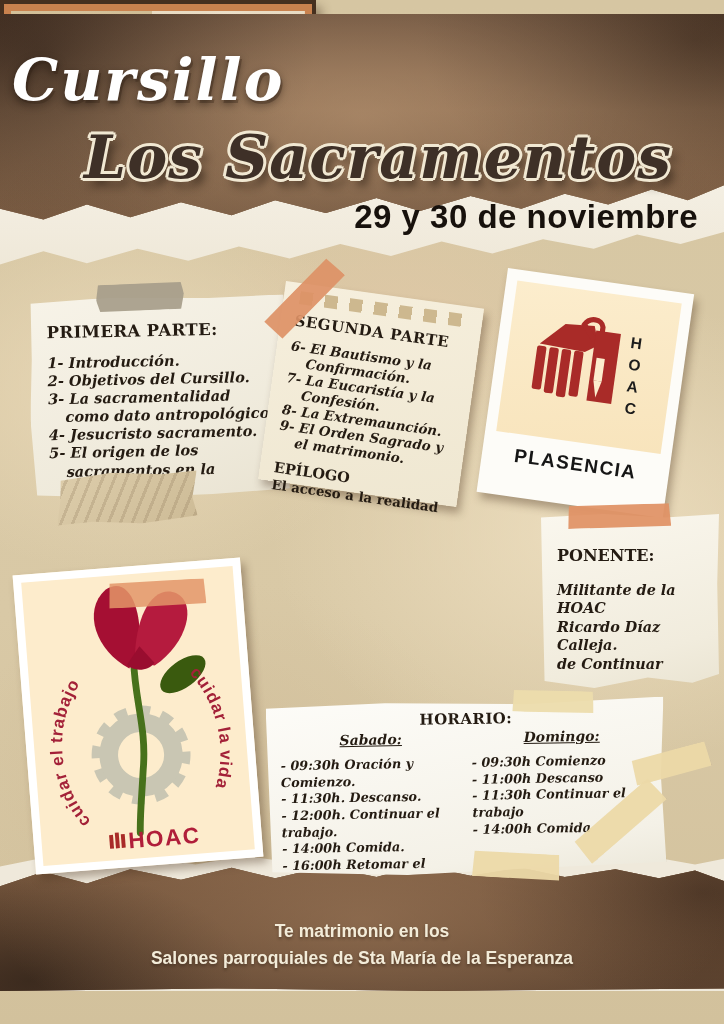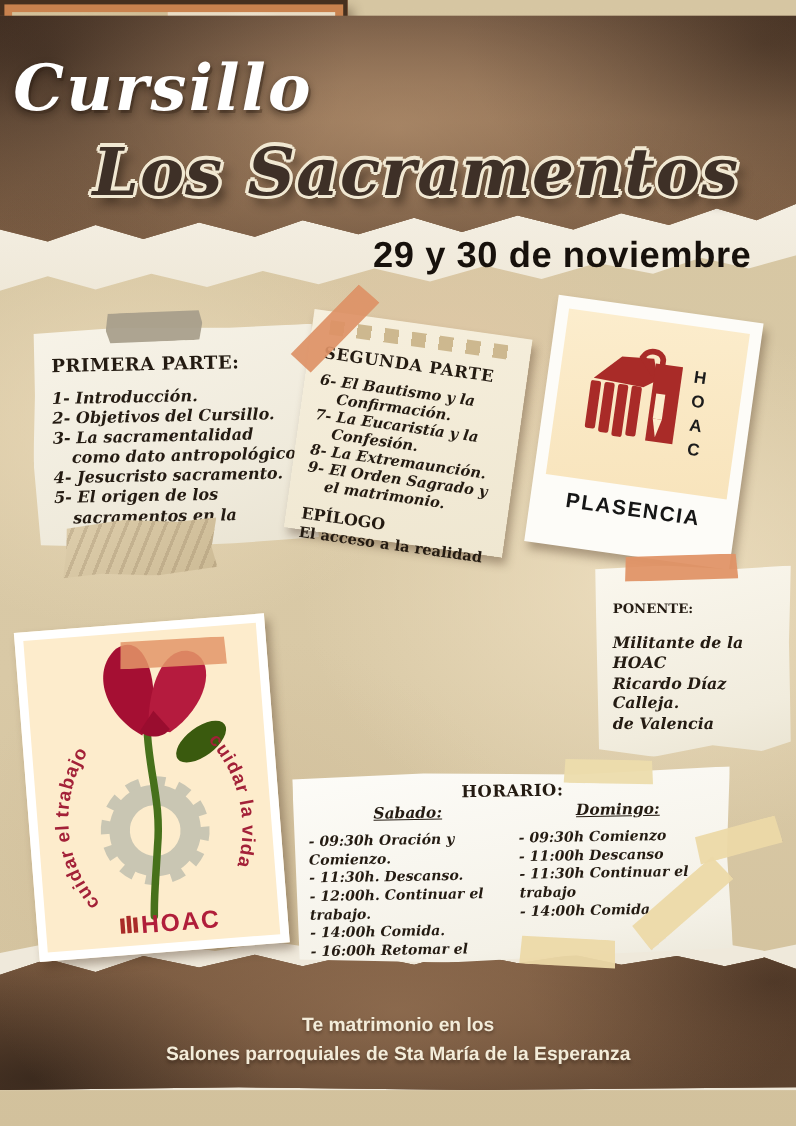--- a/index.html
+++ b/index.html
@@ -37,21 +37,21 @@
     font:italic 700 58px "DejaVu Serif", serif;color:#ffffff;letter-spacing:2px;
     text-shadow:0 4px 8px rgba(20,12,8,.55), 2px 3px 0 rgba(60,40,25,.35);
   }
   .subtitle{
     position:absolute;z-index:3;top:122px;left:0;width:100%;margin:0;text-align:center;
     font:italic 700 60px "DejaVu Serif", serif;color:#3e3027;letter-spacing:1px;
     text-shadow:-2px -2px 0 #f1e8d2,2px -2px 0 #f1e8d2,-2px 2px 0 #f1e8d2,2px 2px 0 #f1e8d2,0 -3px 0 #f1e8d2,0 3px 0 #f1e8d2,-3px 0 0 #f1e8d2,3px 0 0 #f1e8d2,6px 8px 9px rgba(30,20,12,.5);
     padding-left:16px;
   }
   .date-line{
-    position:absolute;z-index:3;top:198px;right:26px;margin:15px;
+    position:absolute;z-index:3;top:198px;right:26px;margin:0;
     font:700 33px "Liberation Sans", sans-serif;color:#17110c;letter-spacing:.5px;
   }
   
   .paper{position:absolute;box-shadow:4px 6px 9px rgba(70,48,28,.38);}
   .tape{position:absolute;z-index:6;box-shadow:1px 2px 3px rgba(70,48,28,.35);}
   .serif-b{font-family:"DejaVu Serif", serif;font-weight:700;}
   .items .li{padding-left:17px;text-indent:-17px;}
   
   .primera{left:30px;top:297px;width:258px;height:200px;z-index:3;transform:rotate(-1.2deg);
     background:linear-gradient(160deg,#f7f3e8,#efeadb 70%,#e9e3d2);
@@ -99,21 +99,21 @@
       linear-gradient(160deg,#d3c099,#c9b48a 70%,#bfa87d);
     display:flex;flex-direction:column;align-items:center;justify-content:space-between;}
   .quote-text{text-align:center;font:italic 700 19.5px "DejaVu Serif", serif;color:#45362a;line-height:1.75;}
   .pane-art{width:52%;height:100%;}
   .pane-art svg{display:block;width:100%;height:100%;}
   
   .ponente{left:541px;top:514px;width:178px;height:174px;z-index:3;transform:rotate(1deeg);
     background:linear-gradient(165deg,#faf7ee,#f1ecdd 75%,#eae4d2);
     clip-path:polygon(0 2%,35% 0,70% 2%,100% 0,99% 40%,100% 92%,85% 97%,60% 94%,30% 100%,2% 96%,1% 50%);
     padding:32px 10px 10px 16px;box-sizing:border-box;}
-  .ponente h3{margin:0 0 16px 0;font-size:12px;color:#241b12;}
+  .ponente h3{margin:0 0 16px 0;font-size:16px;color:#241b12;}
   .ponente .li{font:italic 700 14.4px "DejaVu Serif", serif;color:#241b12;line-height:1.28;padding-left:0;text-indent:0;}
   .tape-ponente{left:567px;top:504px;width:104px;height:24px;transform:rotate(-1deg);
     background:rgba(224,147,102,.94);
     clip-path:polygon(2% 6%,98% 0,100% 94%,1% 100%);}
   
   .flower-card{left:24px;top:566px;width:228px;height:300px;z-index:3;transform:rotate(-4.5deg);
     background:#fdeccc;border:8px solid #ffffff;box-sizing:border-box;
     display:flex;align-items:center;justify-content:center;}
   .flower-card svg{width:100%;height:100%;}
   .tape-flower{left:108px;top:580px;width:98px;height:27px;transform:rotate(-2deg);
@@ -298,21 +298,21 @@
         </svg>
       </div>
     </div>
   </section>
 
   <section class="paper ponente">
     <h3 class="serif-b">PONENTE:</h3>
     <div class="items">
         <div class="li">Militante de la HOAC</div>
         <div class="li">Ricardo Díaz Calleja.</div>
-        <div class="li">de Valencia</div>
+        <div class="li">de Continuar</div>
       </div>
   </section>
   <div class="tape tape-ponente"></div>
 
   <section class="paper flower-card">
     <svg viewBox="0 0 210 290">
       <defs>
         <path id="arcL" d="M50,250 C18,210 14,148 54,100" fill="none"></path>
         <path id="arcR" d="M158,102 C196,148 194,212 162,252" fill="none"></path>
       </defs>

